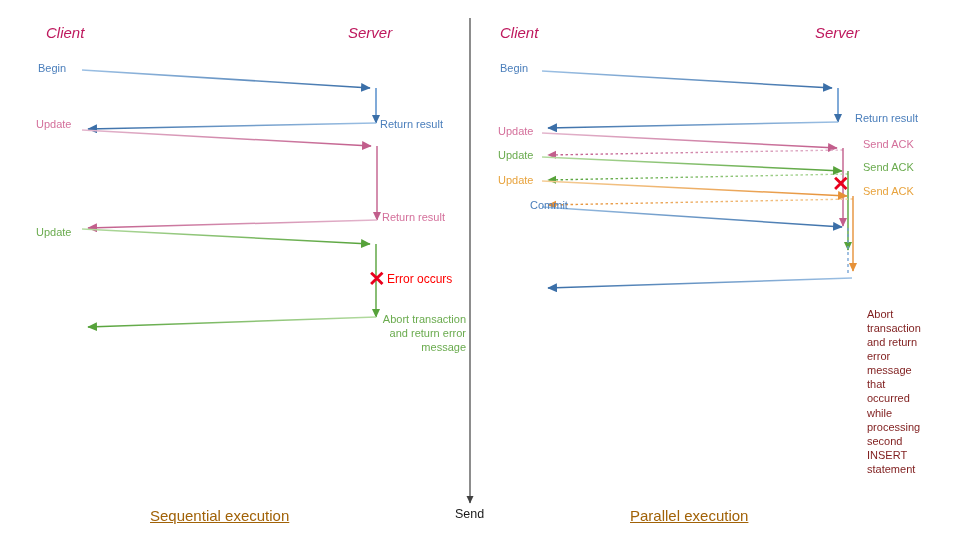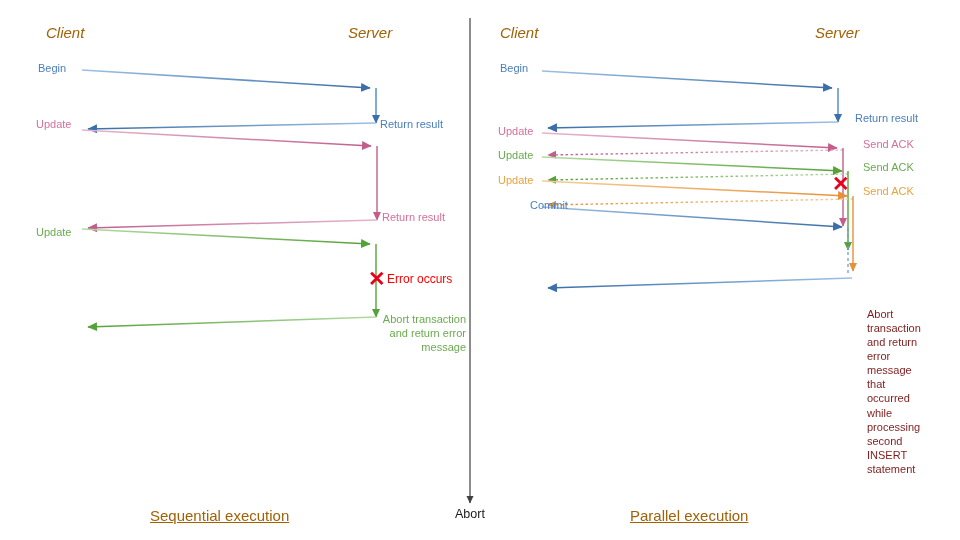--- a/index.html
+++ b/index.html
@@ -1,20 +1,20 @@
 <!DOCTYPE html>
 <html><head>
 <meta charset="utf-8">
 <style>
   html,body{margin:0;padding:0;background:#ffffff;}
   body{width:960px;height:540px;overflow:hidden;font-family:"Liberation Sans",sans-serif;}
   #root{position:relative;width:960px;height:540px;background:#fff;}
   #svg{position:absolute;left:0;top:0;width:960px;height:540px;}
   .lbl{position:absolute;white-space:nowrap;line-height:1.0;}
-  .hdr{font-style:italic;font-size:15px;color:#a16207;}
+  .hdr{font-style:italic;font-size:15px;color:#be185d;}
   .cap{font-size:15px;color:#a16207;text-decoration:underline;}
   .msg{font-size:11px;}
   .msg.wrap{white-space:normal;line-height:1.28;}
   .timelbl{font-size:12.5px;color:#1a1a1a;}
   .errlbl{font-size:12px;color:#ff0000;}
   .xmark{position:absolute;font-size:21px;font-weight:bold;color:#e8001c;line-height:1;font-family:"Liberation Sans",sans-serif;}
 </style>
 </head>
 <body>
 
@@ -146,15 +146,15 @@
   <div class="lbl msg" style="left:863px;top:162px;color:#6aab4e;">Send ACK</div>
   <div class="lbl msg" style="left:498px;top:175px;color:#e8a33d;">Update</div>
   <div class="lbl msg" style="left:863px;top:186px;color:#e8a33d;">Send ACK</div>
   <div class="lbl msg" style="left:494px;top:200px;color:#4a7ebb;margin-left:36px;">Commit</div>
   <div class="lbl msg wrap" style="left:867px;top:260px;width:62px;color:#7f1d1d;margin-top:47px;">Abort transaction and return error message that occurred while processing second INSERT statement</div>
 
   <div class="xmark" style="left:832px;top:173px;">✕</div>
 
   <div class="lbl cap" style="left:630px;top:508px;">Parallel execution</div>
 
-  <div class="lbl timelbl" style="left:455px;top:508px;">Abort</div>
+  <div class="lbl timelbl" style="left:455px;top:508px;">Send</div>
 
 </div>
 
 </body></html>

